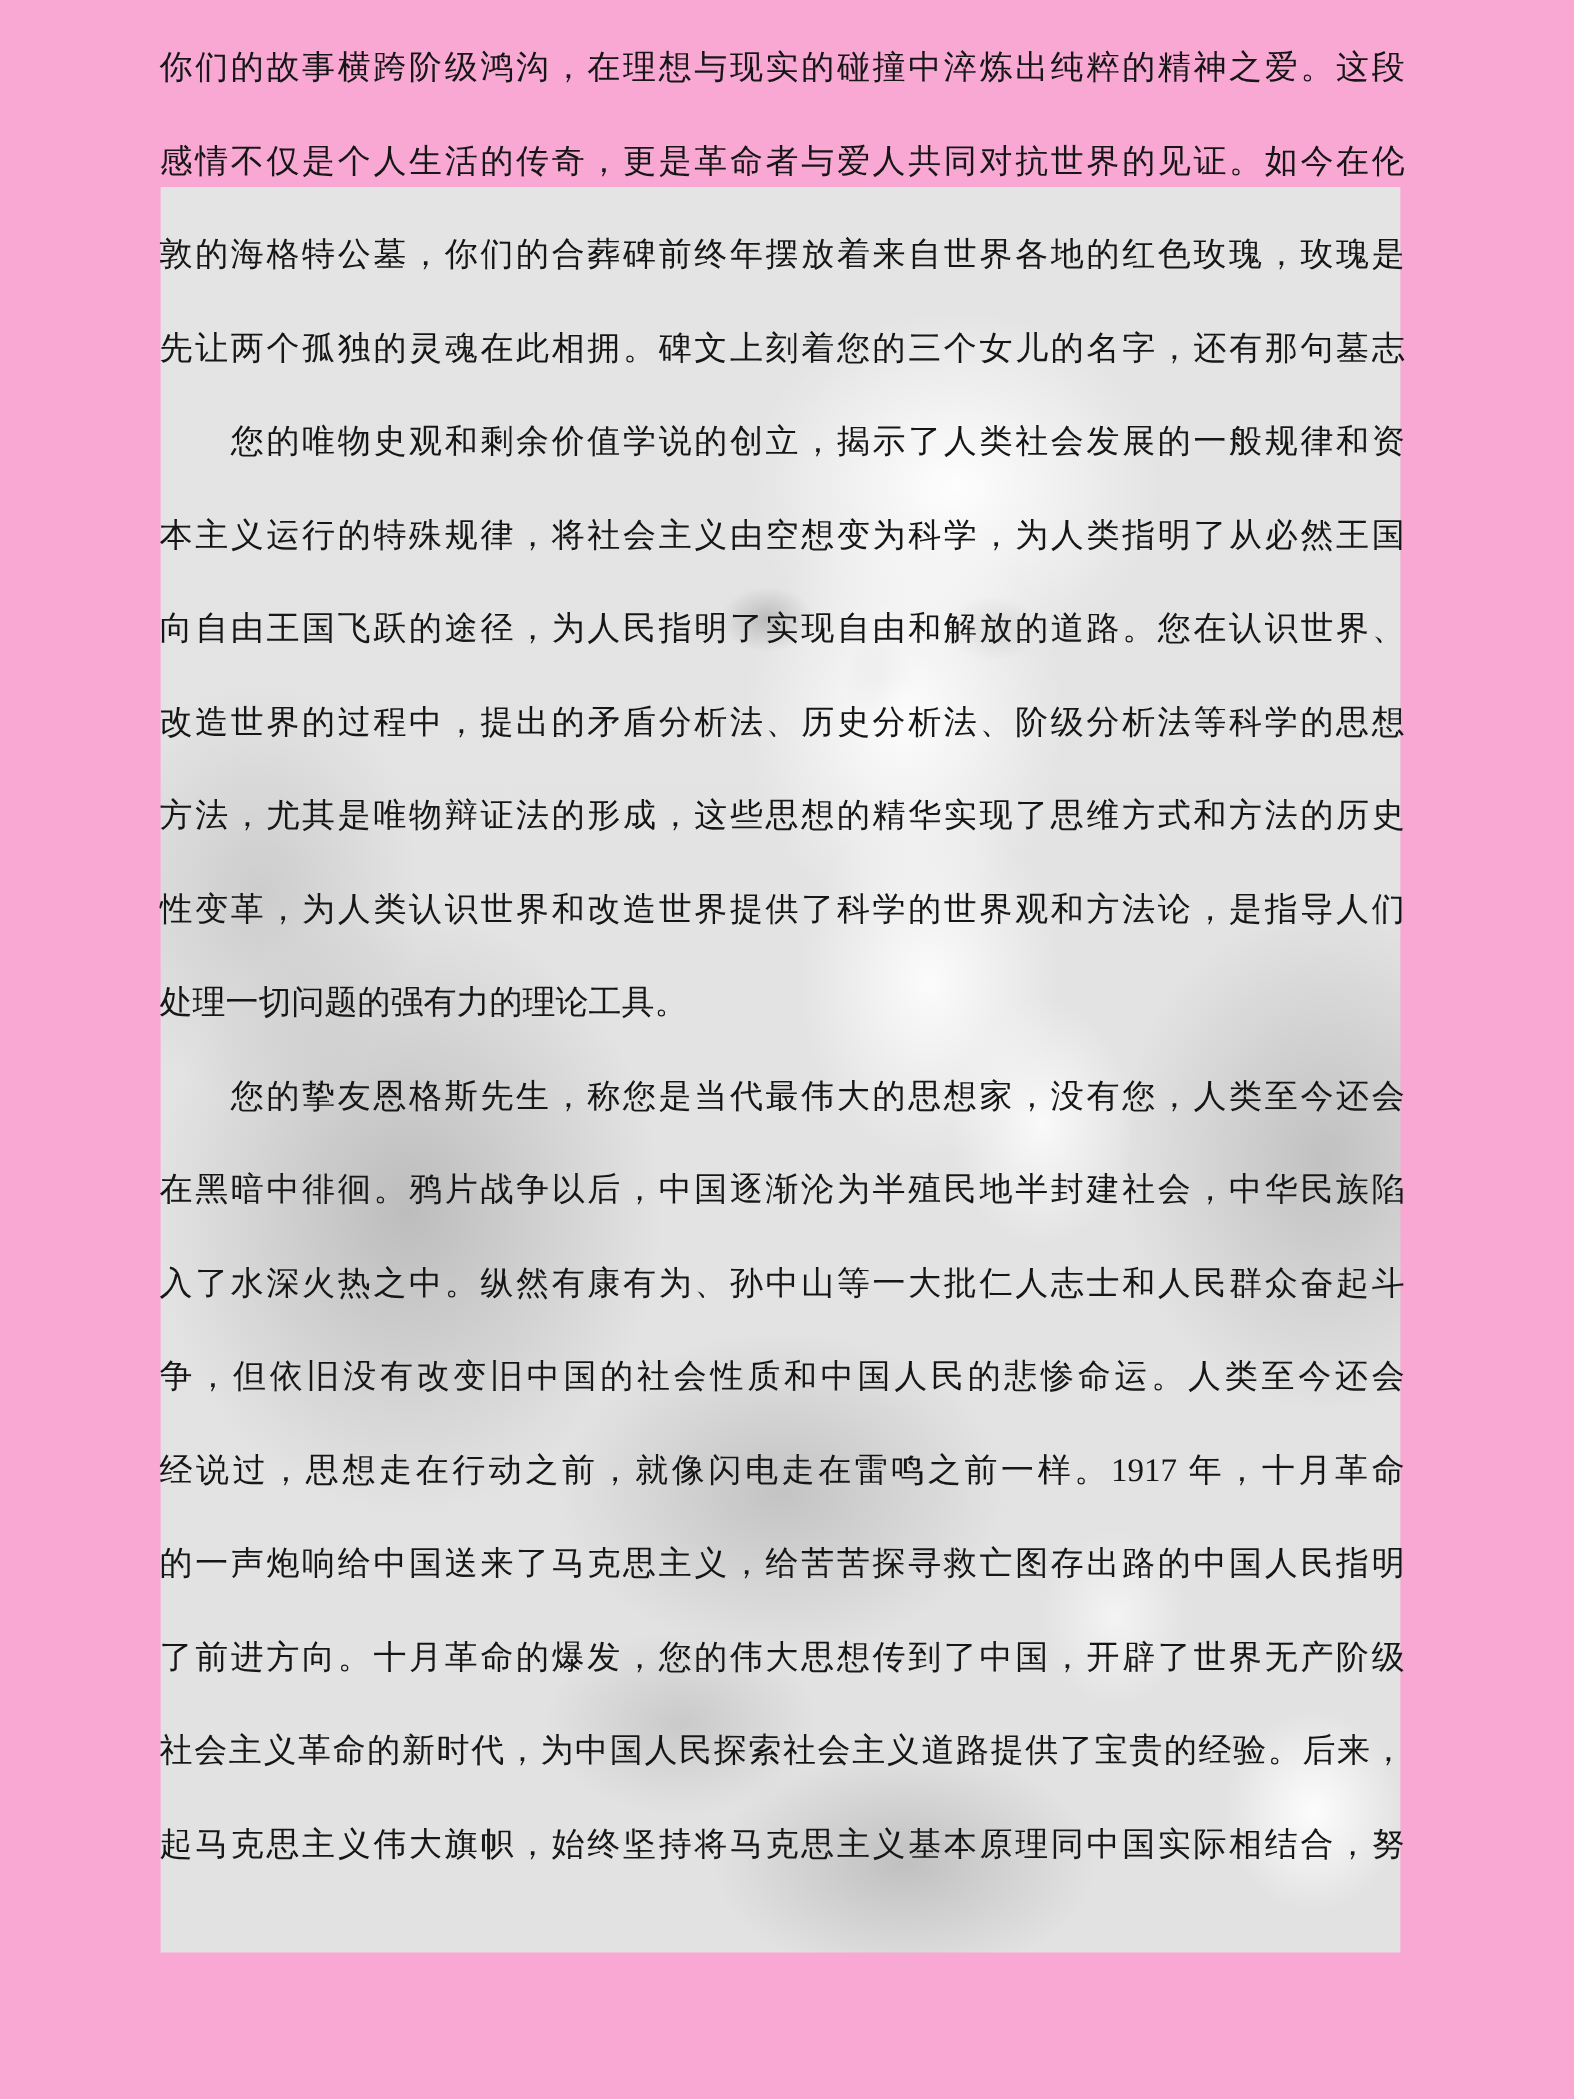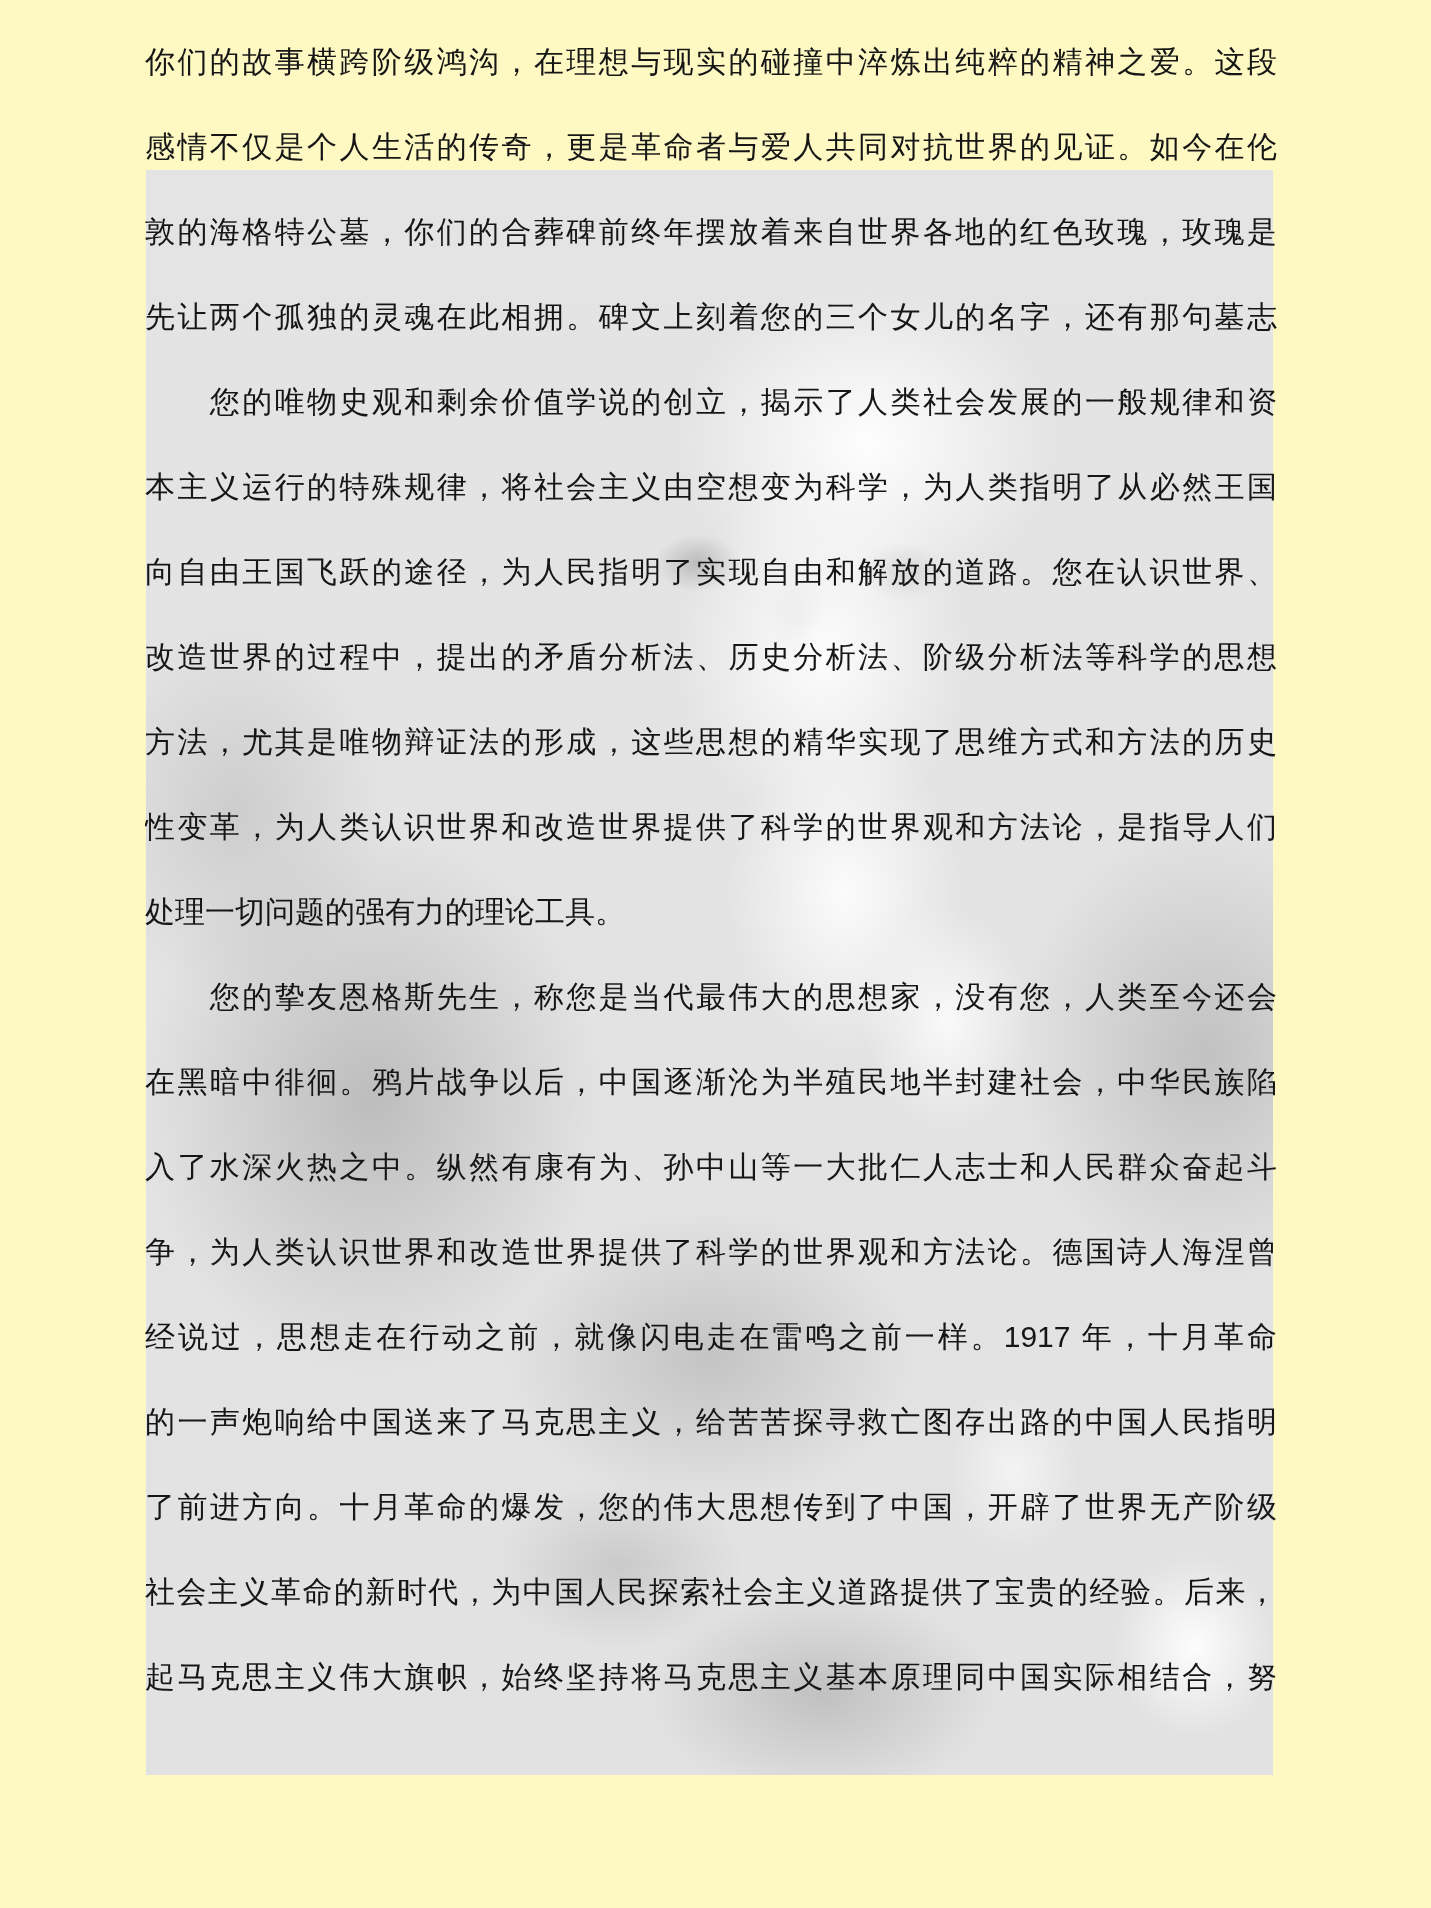--- a/index.html
+++ b/index.html
@@ -5,22 +5,23 @@
   html, body {
     margin: 0;
     padding: 0;
     background: #ffffff;
     font-family: "Liberation Sans", sans-serif;
   }
   .page {
     position: relative;
     width: 1431px;
     height: 1908px;
-    background: #fef9c3;
+    background: #f9a8d4;
     overflow: hidden;
+    font-family: Liberation Serif, serif;
   }
   
   .watermark {
     position: absolute;
     left: 146px;
     top: 170px;
     width: 1127px;
     height: 1605px;
     background:
       
@@ -76,20 +77,20 @@
     <div class="line">　　您的唯物史观和剩余价值学说的创立，揭示了人类社会发展的一般规律和资</div>
     <div class="line">本主义运行的特殊规律，将社会主义由空想变为科学，为人类指明了从必然王国</div>
     <div class="line">向自由王国飞跃的途径，为人民指明了实现自由和解放的道路。您在认识世界、</div>
     <div class="line">改造世界的过程中，提出的矛盾分析法、历史分析法、阶级分析法等科学的思想</div>
     <div class="line">方法，尤其是唯物辩证法的形成，这些思想的精华实现了思维方式和方法的历史</div>
     <div class="line">性变革，为人类认识世界和改造世界提供了科学的世界观和方法论，是指导人们</div>
     <div class="line para-end">处理一切问题的强有力的理论工具。</div>
     <div class="line">　　您的挚友恩格斯先生，称您是当代最伟大的思想家，没有您，人类至今还会</div>
     <div class="line">在黑暗中徘徊。鸦片战争以后，中国逐渐沦为半殖民地半封建社会，中华民族陷</div>
     <div class="line">入了水深火热之中。纵然有康有为、孙中山等一大批仁人志士和人民群众奋起斗</div>
-    <div class="line">争，为人类认识世界和改造世界提供了科学的世界观和方法论。德国诗人海涅曾</div>
+    <div class="line">争，但依旧没有改变旧中国的社会性质和中国人民的悲惨命运。人类至今还会</div>
     <div class="line">经说过，思想走在行动之前，就像闪电走在雷鸣之前一样。1917 年，十月革命</div>
     <div class="line">的一声炮响给中国送来了马克思主义，给苦苦探寻救亡图存出路的中国人民指明</div>
     <div class="line">了前进方向。十月革命的爆发，您的伟大思想传到了中国，开辟了世界无产阶级</div>
     <div class="line">社会主义革命的新时代，为中国人民探索社会主义道路提供了宝贵的经验。后来，</div>
     <div class="line">起马克思主义伟大旗帜，始终坚持将马克思主义基本原理同中国实际相结合，努</div>
   </div>
 </div>
 
 </body></html>

